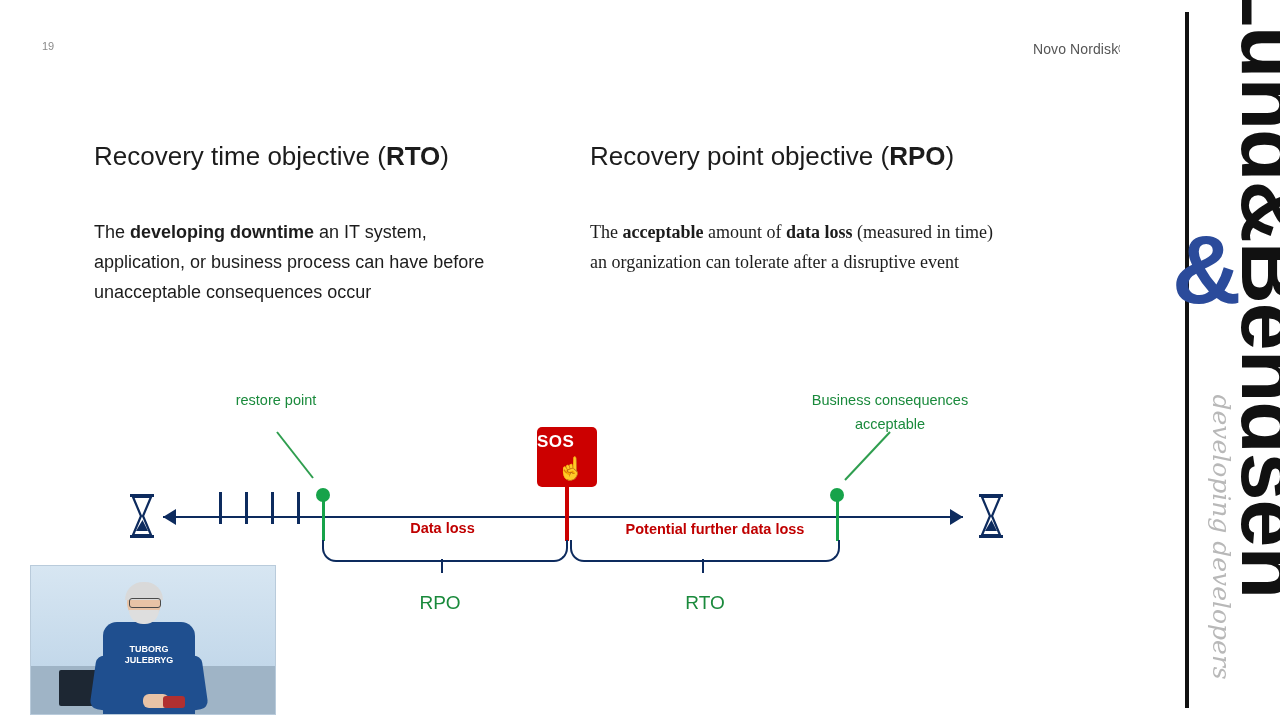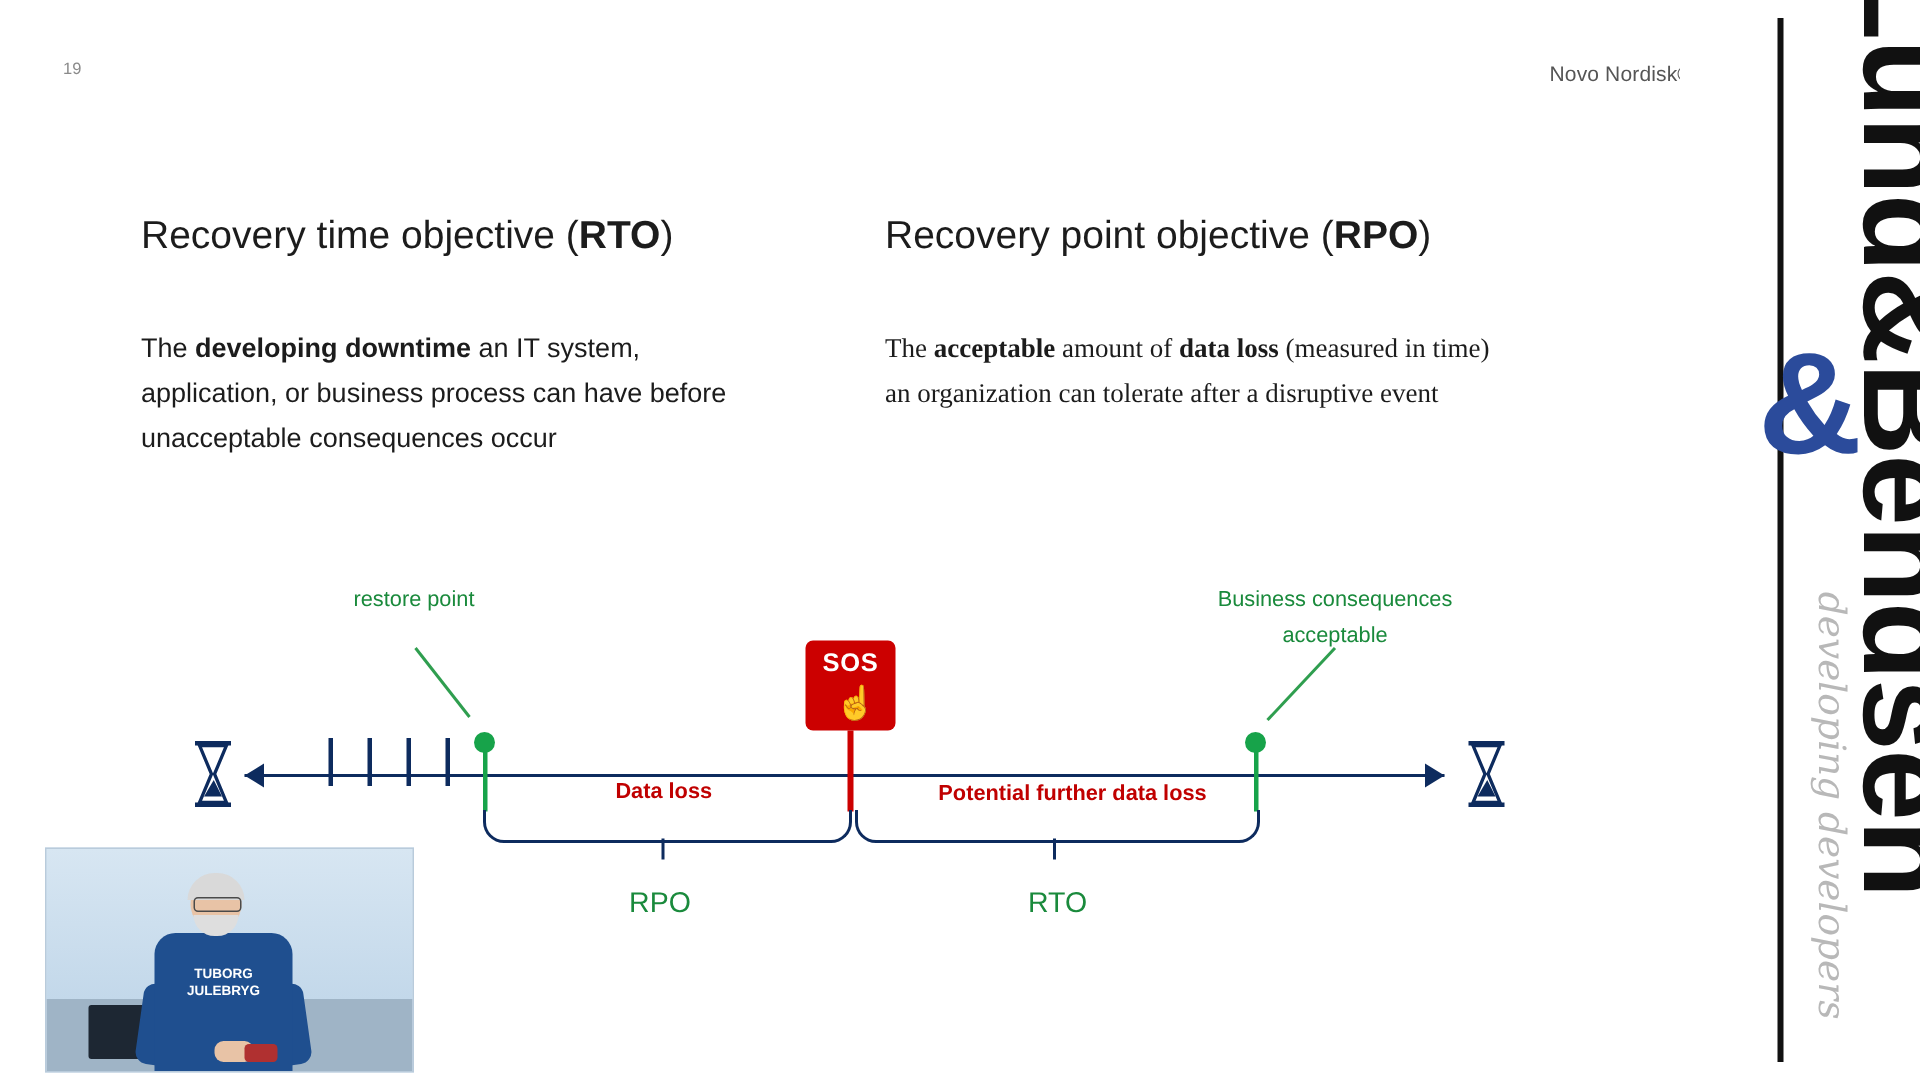--- a/index.html
+++ b/index.html
@@ -141,21 +141,20 @@
     position: absolute;
     left: 537px;
     top: 57px;
     width: 60px;
     height: 60px;
     background: #cc0000;
     border-radius: 5px;
     color: #ffffff;
     font-size: 17px;
     font-weight: 700;
-    text-align: center;
     letter-spacing: 0.5px;
   }
   .sos-box .sos-text { display: block; padding-top: 5px; }
   .sos-stem {
     position: absolute;
     left: 565px;
     top: 117px;
     width: 4px;
     height: 54px;
     background: #cc0000;

